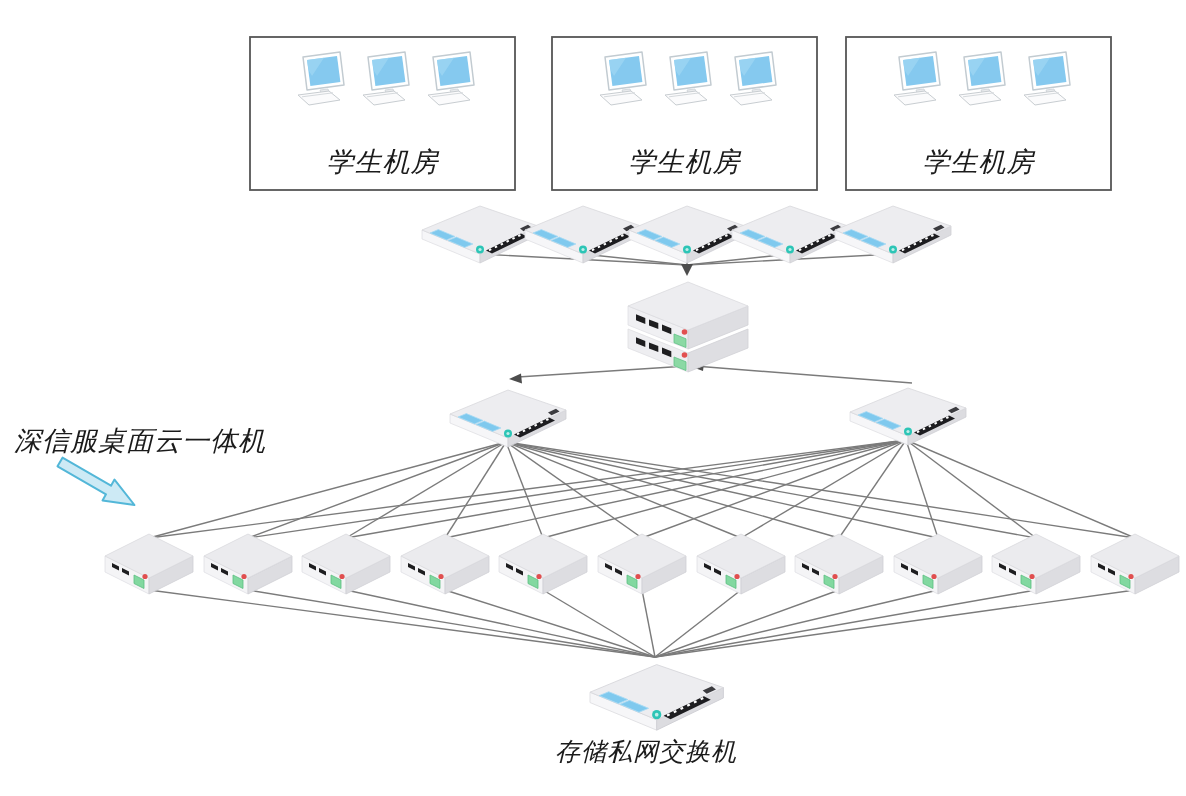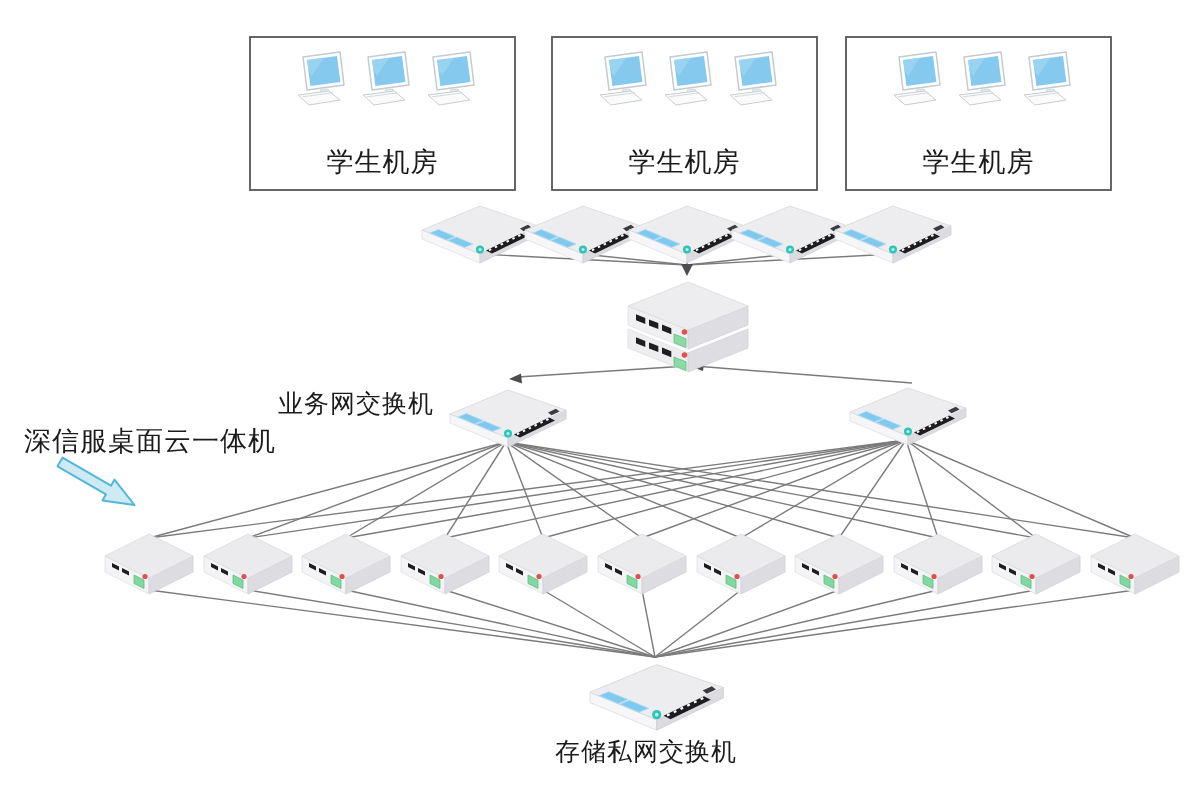--- a/index.html
+++ b/index.html
@@ -1,17 +1,17 @@
 <!DOCTYPE html>
 <html><head>
 <meta charset="utf-8">
 <style>
   html,body{margin:0;padding:0;background:#ffffff;}
   #canvas{position:relative;width:1186px;height:796px;background:#ffffff;overflow:hidden;
-          font-family:"Liberation Sans", sans-serif;}
+          font-family:"Liberation Sans", sans-serif;font-style:italic;}
   #diagram{position:absolute;left:0;top:0;}
   .lnk{stroke:#7b7b7b;stroke-width:1.4;fill:none;}
   .ah{fill:#4d4d4d;stroke:none;}
   .lbl{position:absolute;color:#1b1b1b;font-weight:500;letter-spacing:1px;white-space:nowrap;}
   .room-lbl{width:265px;text-align:center;font-size:27px;}
   .dev-lbl{font-size:25px;}
   .note-lbl{font-size:27px;}
   .store-lbl{width:210px;font-size:25px;}
 </style>
 </head>
@@ -156,16 +156,15 @@
     <use href="#sw" x="450" y="386"></use>
     <use href="#sw" x="850" y="384"></use>
     <use href="#sw" transform="translate(590,660) scale(1.15)"></use>
 
     <polygon transform="translate(60,462) rotate(30)" points="0,-5 56,-5 56,-12 86,0 56,12 56,5 0,5" fill="#cdeaf5" stroke="#53b7d8" stroke-width="2" stroke-linejoin="round"></polygon>
   </svg>
 
   <div class="lbl room-lbl" style="left:250px;top:144px;">学生机房</div>
   <div class="lbl room-lbl" style="left:552px;top:144px;">学生机房</div>
   <div class="lbl room-lbl" style="left:846px;top:144px;">学生机房</div>
-  <div class="lbl dev-lbl" style="left:278px;top:387px;">业务网交换机</div>
-  <div class="lbl note-lbl" style="left:24px;top:423px;text-align:right;">深信服桌面云一体机</div>
+  <div class="lbl note-lbl" style="left:14px;top:423px;text-align:right;">深信服桌面云一体机</div>
   <div class="lbl store-lbl" style="left:555px;top:735px;">存储私网交换机</div>
 </div>
 
 </body></html>

